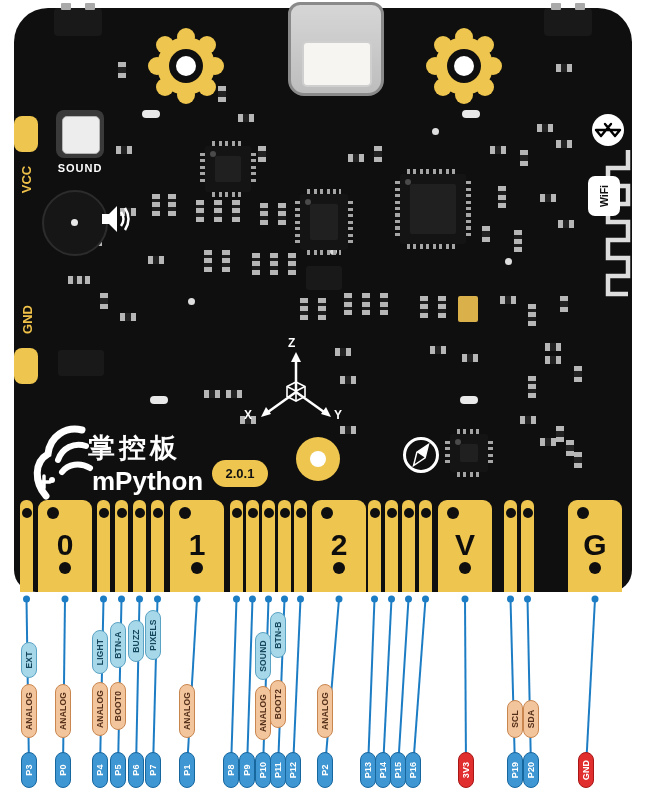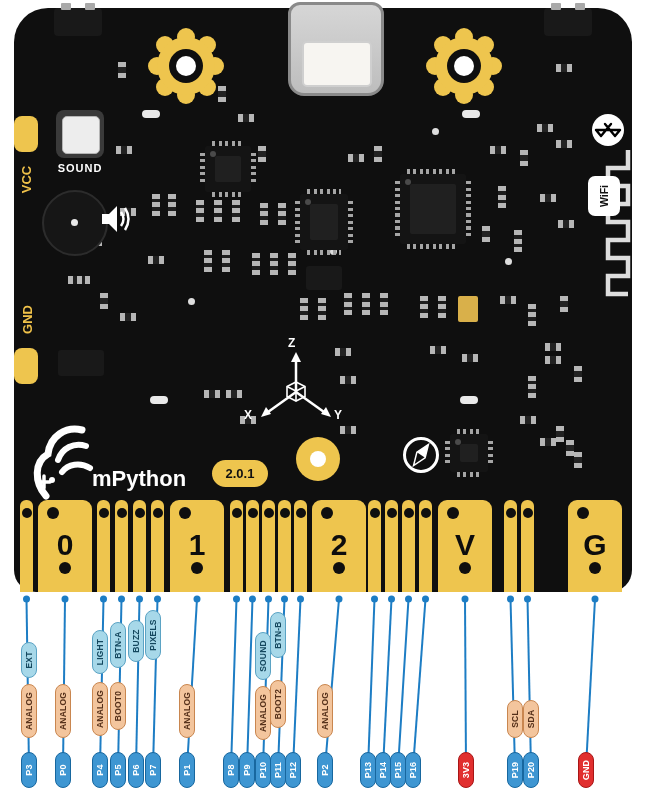--- a/index.html
+++ b/index.html
@@ -68,21 +68,21 @@
   .qfp .core{position:absolute;inset:10px;background:#202020;border-radius:2px;}
   .qfp .dot{position:absolute;left:5px;top:5px;width:6px;height:6px;border-radius:50%;background:#4a4a4a;}
   .pins-t,.pins-b{position:absolute;height:5px;left:7px;right:7px;
       background:repeating-linear-gradient(90deg,#a5a5a5 0 3px,transparent 3px 6.5px);}
   .pins-l,.pins-r{position:absolute;width:5px;top:7px;bottom:7px;
       background:repeating-linear-gradient(180deg,#a5a5a5 0 3px,transparent 3px 6.5px);}
   .pins-t{top:-5px;} .pins-b{bottom:-5px;} .pins-l{left:-5px;} .pins-r{right:-5px;}
 
   
   .brand-cn{position:absolute;left:88px;top:430px;color:#fff;font-weight:bold;font-size:27px;letter-spacing:4px;}
-  .brand-en{position:absolute;left:92px;top:466px;color:#fff;font-weight:bold;font-size:22px;}
+  .brand-en{position:absolute;left:92px;top:466px;color:#fff;font-weight:bold;font-size:26px;}
   .ver{position:absolute;left:212px;top:460px;width:56px;height:27px;background:var(--gold,#f0c24a);
        border-radius:14px;display:flex;align-items:center;justify-content:center;
        color:#111;font-weight:bold;font-size:13px;}
   .goldring{position:absolute;left:296px;top:437px;width:44px;height:44px;border-radius:50%;background:var(--gold,#f0c24a);}
   .goldring .c{position:absolute;left:14px;top:14px;width:16px;height:16px;border-radius:50%;background:#fff;}
   .axis-lab{position:absolute;color:#fff;font-weight:bold;font-size:12px;}
 
   
   .edge-strip{position:absolute;top:500px;width:13px;height:92px;background:var(--gold,#e6bc4f);border-radius:6px 6px 0 0;}
   .edge-big{position:absolute;top:500px;width:54px;height:92px;background:var(--gold,#e6bc4f);border-radius:9px 9px 0 0;}
@@ -312,20 +312,21 @@
 
   <svg class="abs" style="left:28px;top:418px;" width="72" height="84" viewBox="0 0 72 84">
     <g stroke="#fff" fill="none" stroke-linecap="round">
       <path d="M18 78 C6 64 6 44 20 36 C22 18 38 8 54 12" stroke-width="7"></path>
       <path d="M30 42 C34 30 46 24 58 28" stroke-width="6"></path>
       <path d="M34 54 C40 46 52 44 62 50" stroke-width="6"></path>
       <path d="M10 64 h12 M16 58 v12" stroke-width="3.5"></path>
     </g>
     <circle cx="24" cy="62" r="3" fill="#fff"></circle>
   </svg>
+  <div class="brand-cn">掌控板</div>
   <div class="brand-en">mPython</div>
   <div class="ver">2.0.1</div>
 
   <div class="layer" id="edge-layer">
       <div class="edge-strip" style="position: absolute; left: 20px;">
         <div class="hole" style="position: absolute; left: 1.5px; top: 8px; width: 10px; height: 10px;"></div>
       </div>
       <div class="edge-strip" style="position: absolute; left: 97px;">
         <div class="hole" style="position: absolute; left: 1.5px; top: 8px; width: 10px; height: 10px;"></div>
       </div>

